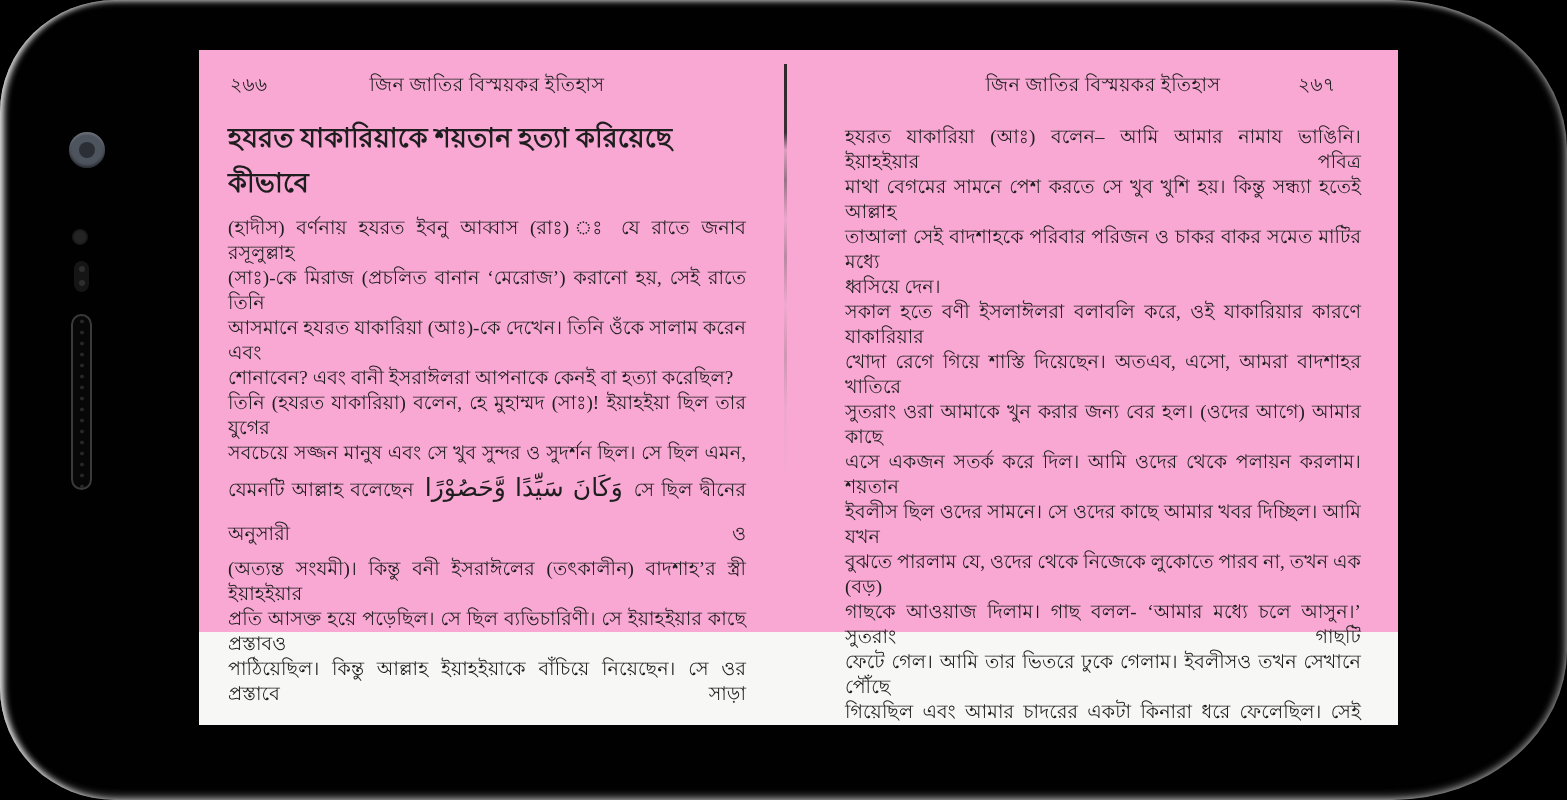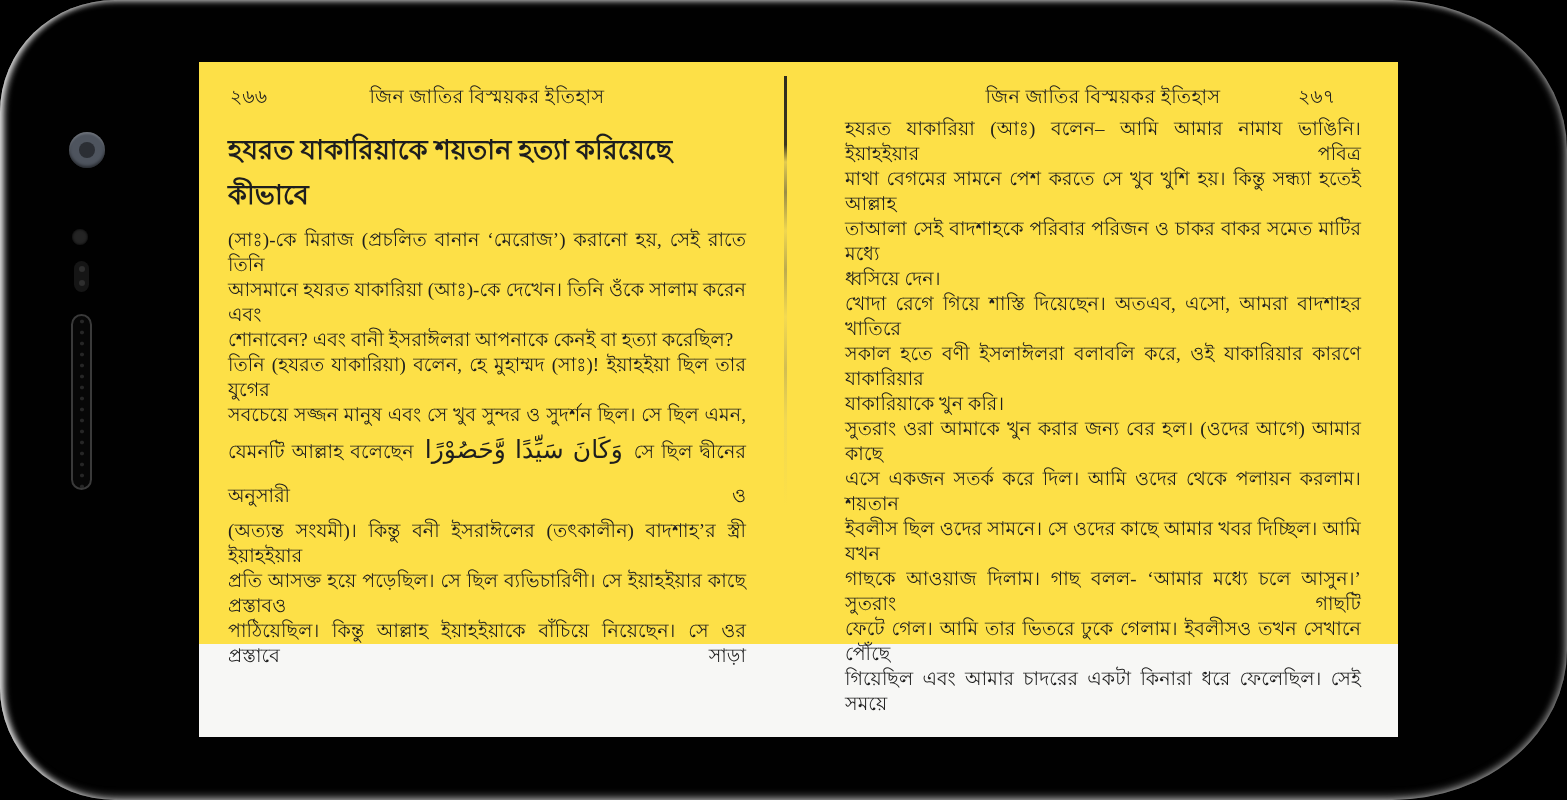--- a/index.html
+++ b/index.html
@@ -26,38 +26,38 @@
   .pill-sensor{left:74px;top:261px;width:15px;height:31px;border-radius:8px;background:#151515;}
   .pill-sensor i{position:absolute;left:4.5px;width:6px;height:6px;border-radius:50%;background:#2e2e2e;}
   .pill-sensor i:first-child{top:5px;}
   .pill-sensor i:last-child{top:19px;}
   .speaker{left:71px;top:314px;width:21px;height:176px;border-radius:11px;
            background:#070707;border:2px solid #3a3a3a;box-sizing:border-box;
            background-image:radial-gradient(circle,#262626 1.6px,transparent 2.2px);
            background-size:10px 11px;background-position:center top;background-repeat:repeat-y;}
 
   
-  .screen{position:absolute;left:199px;top:62px;width:1199px;height:675px;
-          background:#fde047;overflow:hidden;color:#1e1e1e;}
+  .screen{position:absolute;left:199px;top:50px;width:1199px;height:675px;
+          background:#f9a8d4;overflow:hidden;color:#1e1e1e;}
   .page-bottom-strip{position:absolute;left:0;right:0;bottom:0;height:93px;background:#f7f7f5;}
 
   .page{position:absolute;top:20px;}
   .page.left{left:29px;width:518px;}
   .page.right{left:646px;width:516px;}
 
   .page-head{position:relative;height:34px;}
   .running-head{display:block;text-align:center;font-size:19px;letter-spacing:.5px;font-family:Liberation Serif, serif;}
   .pagenum{position:absolute;top:0;font-size:19px;}
   .pagenum.left-num{left:2px;}
   .pagenum.right-num{right:26px;}
 
   .chapter-title{font-size:27px;font-weight:700;margin:13px 0 0 0;letter-spacing:.2px;}
 
   .body-text{margin-top:8px;}
-  .page.right .body-text{margin-top:0;}
+  .page.right .body-text{margin-top:20px;}
   .line{font-size:19px;line-height:25px;text-align:justify;text-align-last:justify;
         letter-spacing:.1px;}
   .line.para-end{text-align-last:left;}
   .line.arabic-line{line-height:44px;}
   .ar{font-size:25px;font-family:Liberation Sans, sans-serif;padding:0 4px;unicode-bidi:isolate;direction:rtl;}
 
   .spine{position:absolute;left:585px;top:14px;width:3px;height:430px;
          background:linear-gradient(to bottom,
             rgba(25,25,25,.9) 0%,rgba(25,25,25,.85) 16%,
             rgba(120,120,120,.2) 20%,rgba(70,70,70,.55) 27%,
@@ -84,20 +84,21 @@
 
     <div class="page-bottom-strip"></div>
 
     <div class="page left">
       <div class="page-head">
         <span class="pagenum left-num">২৬৬</span>
         <span class="running-head">জিন জাতির বিস্ময়কর ইতিহাস</span>
       </div>
       <h1 class="chapter-title">হযরত যাকারিয়াকে শয়তান হত্যা করিয়েছে কীভাবে</h1>
       <div class="body-text">
+          <div class="line">(হাদীস) বর্ণনায় হযরত ইবনু আব্বাস (রাঃ) ঃ যে রাতে জনাব রসূলুল্লাহ</div>
           <div class="line">(সাঃ)-কে মিরাজ (প্রচলিত বানান ‘মেরোজ’) করানো হয়, সেই রাতে তিনি</div>
           <div class="line">আসমানে হযরত যাকারিয়া (আঃ)-কে দেখেন। তিনি ওঁকে সালাম করেন এবং</div>
           <div class="line para-end">শোনাবেন? এবং বানী ইসরাঈলরা আপনাকে কেনই বা হত্যা করেছিল?</div>
           <div class="line">তিনি (হযরত যাকারিয়া) বলেন, হে মুহাম্মদ (সাঃ)! ইয়াহইয়া ছিল তার যুগের</div>
           <div class="line">সবচেয়ে সজ্জন মানুষ এবং সে খুব সুন্দর ও সুদর্শন ছিল। সে ছিল এমন,</div>
           <div class="line arabic-line">যেমনটি আল্লাহ বলেছেন  <span class="ar">وَكَانَ سَيِّدًا وَّحَصُوْرًا</span>  সে ছিল দ্বীনের অনুসারী ও</div>
           <div class="line">(অত্যন্ত সংযমী)। কিন্তু বনী ইসরাঈলের (তৎকালীন) বাদশাহ’র স্ত্রী ইয়াহইয়ার</div>
           <div class="line">প্রতি আসক্ত হয়ে পড়েছিল। সে ছিল ব্যভিচারিণী। সে ইয়াহইয়ার কাছে প্রস্তাবও</div>
           <div class="line">পাঠিয়েছিল। কিন্তু আল্লাহ ইয়াহইয়াকে বাঁচিয়ে নিয়েছেন। সে ওর প্রস্তাবে সাড়া</div>
         </div>
@@ -108,26 +109,26 @@
     <div class="page right">
       <div class="page-head">
         <span class="running-head">জিন জাতির বিস্ময়কর ইতিহাস</span>
         <span class="pagenum right-num">২৬৭</span>
       </div>
       <div class="body-text">
           <div class="line">হযরত যাকারিয়া (আঃ) বলেন– আমি আমার নামায ভাঙিনি। ইয়াহইয়ার পবিত্র</div>
           <div class="line">মাথা বেগমের সামনে পেশ করতে সে খুব খুশি হয়। কিন্তু সন্ধ্যা হতেই আল্লাহ</div>
           <div class="line">তাআলা সেই বাদশাহকে পরিবার পরিজন ও চাকর বাকর সমেত মাটির মধ্যে</div>
           <div class="line para-end">ধ্বসিয়ে দেন।</div>
+          <div class="line">সকাল হতে বণী ইসলাঈলরা বলাবলি করে, ওই যাকারিয়ার কারণে যাকারিয়ার</div>
           <div class="line">খোদা রেগে গিয়ে শাস্তি দিয়েছেন। অতএব, এসো, আমরা বাদশাহর খাতিরে</div>
-          <div class="line">সকাল হতে বণী ইসলাঈলরা বলাবলি করে, ওই যাকারিয়ার কারণে যাকারিয়ার</div>
-          <div class="line para-end">যাকারিয়াকে খুন করি।</div>
           <div class="line">সুতরাং ওরা আমাকে খুন করার জন্য বের হল। (ওদের আগে) আমার কাছে</div>
           <div class="line">এসে একজন সতর্ক করে দিল। আমি ওদের থেকে পলায়ন করলাম। শয়তান</div>
           <div class="line">ইবলীস ছিল ওদের সামনে। সে ওদের কাছে আমার খবর দিচ্ছিল। আমি যখন</div>
+          <div class="line">বুঝতে পারলাম যে, ওদের থেকে নিজেকে লুকোতে পারব না, তখন এক (বড়)</div>
           <div class="line">গাছকে আওয়াজ দিলাম। গাছ বলল- ‘আমার মধ্যে চলে আসুন।’ সুতরাং গাছটি</div>
           <div class="line">ফেটে গেল। আমি তার ভিতরে ঢুকে গেলাম। ইবলীসও তখন সেখানে পৌঁছে</div>
           <div class="line">গিয়েছিল এবং আমার চাদরের একটা কিনারা ধরে ফেলেছিল। সেই সময়ে</div>
         </div>
     </div>
 
   </div>
 </div>
 
 </body></html>

